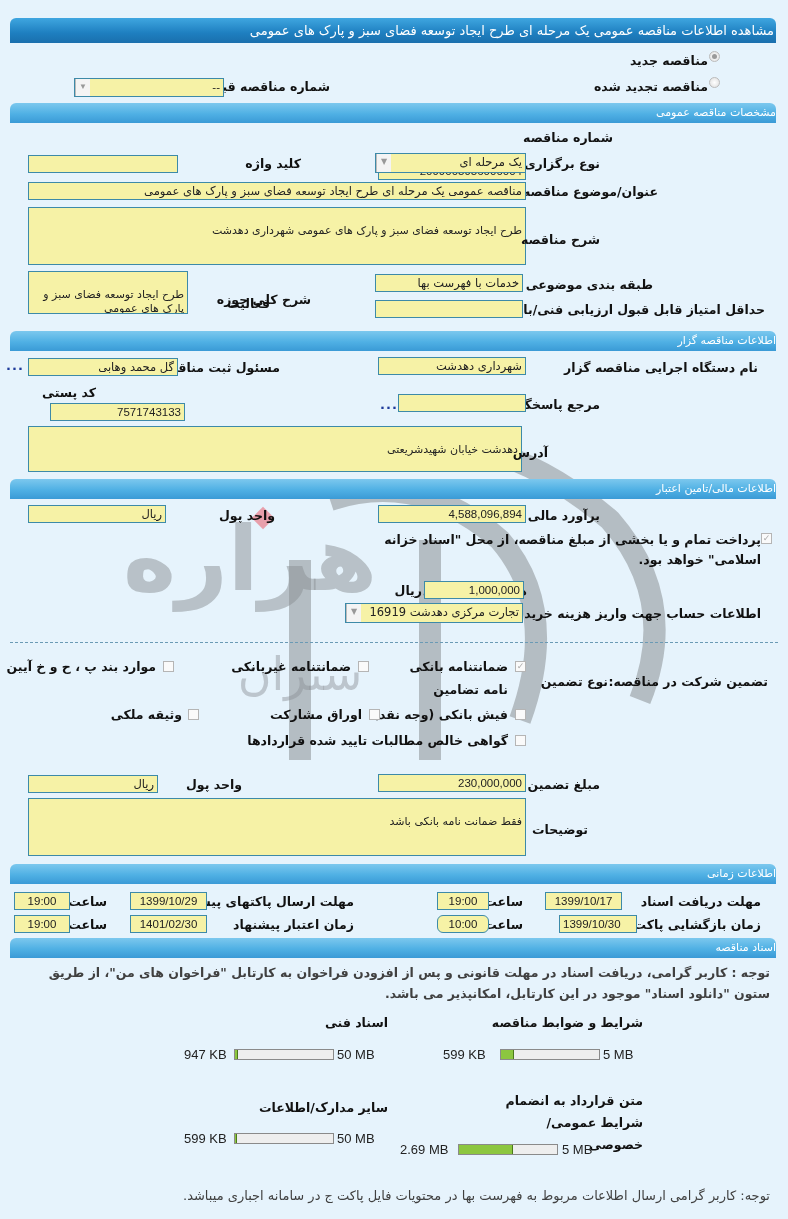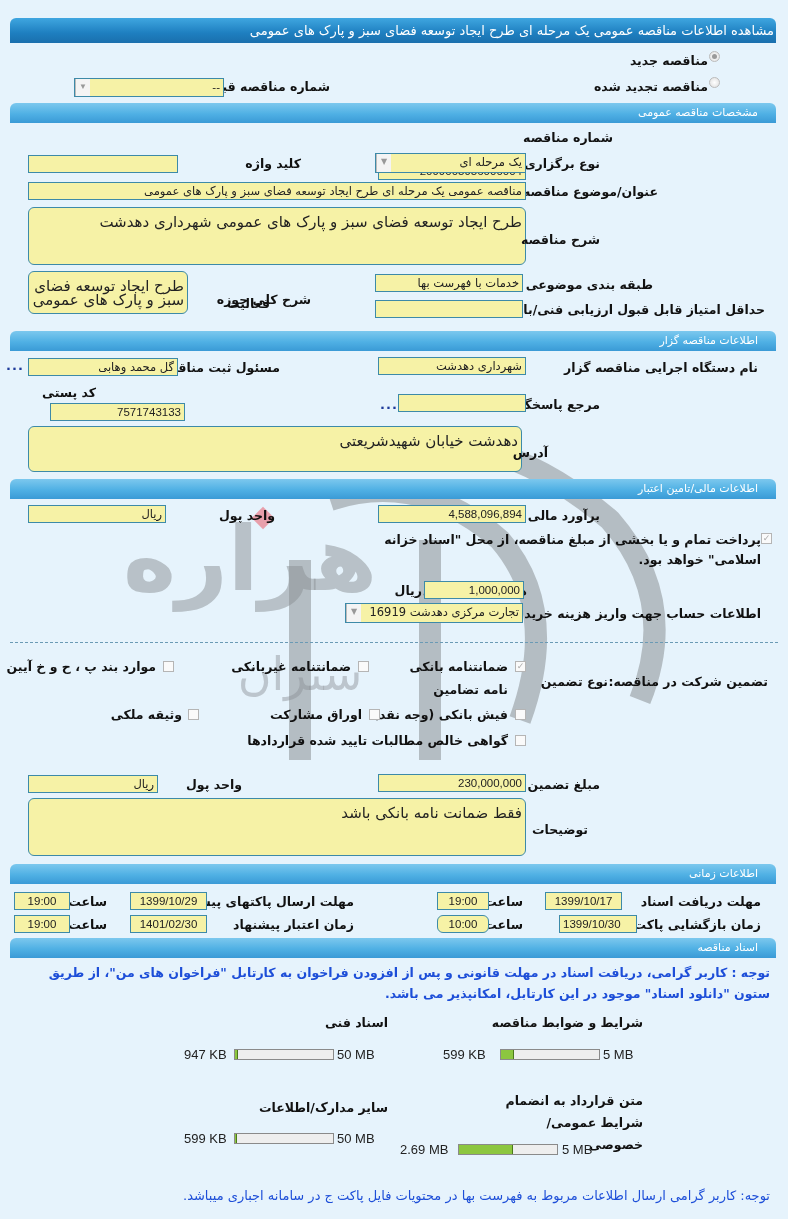--- a/index.html
+++ b/index.html
@@ -7,54 +7,54 @@
       width:788px; height:1219px; position:relative; overflow:hidden;
       background:#e6f3fc;
       font-family:"DejaVu Sans", sans-serif; font-size:12px; color:#111;
       direction:rtl;
     }
     .abs { position:absolute; }
     .bar {
       position:absolute; right:12px; left:10px; height:20px;
       border-radius:6px 6px 0 0;
       background:linear-gradient(#7cc8ee 0%, #4fb0e4 55%, #3a9ad6 100%);
-      color:#fff; font-size:11px; line-height:20px; padding-right:18px;
+      color:#fff; font-size:11px; line-height:20px; padding-right:0;
       box-sizing:border-box; white-space:nowrap;
     }
     .bar.main {
       top:18px; height:25px; line-height:25px; font-size:13px;
       background:linear-gradient(#3fa6e0 0%, #1e7fc0 60%, #1a6fad 100%);
       padding-right:2px;
     }
     .lbl { position:absolute; white-space:nowrap; font-size:12.5px; color:#111; }
     .lbl.b { font-weight:bold; }
     .fld {
       position:absolute; background:#f6f2a6; border:1px solid #3d8aa8;
       box-sizing:border-box; height:18px; font-size:11.5px; line-height:16px;
       padding:0 3px; white-space:nowrap; overflow:hidden; color:#222;
     }
     .fld.ltr { direction:ltr; text-align:right; font-family:"Liberation Sans", sans-serif; }
-    .fld.area { height:auto; white-space:normal; line-height:14px; padding-top:7px; font-size:15px;border-radius:6px; }
+    .fld.area { height:auto; white-space:normal; line-height:14px; padding-top:16px; font-size:11px; }
     .sel-arrow {
       position:absolute; top:0; width:14px; height:100%; background:#f4f4f4;
       border-left:1px solid #bbb; color:#999; font-size:8px; text-align:center; line-height:16px;
     }
     .chk {
       position:absolute; width:11px; height:11px; border:1px solid #b5b5b5; background:#fafafa;
       box-sizing:border-box; font-size:9px; line-height:9px; text-align:center; color:#aaa;
     }
     .radio {
       position:absolute; width:11px; height:11px; border-radius:50%; border:1px solid #bbb;
       background:radial-gradient(#fff, #ddd); box-sizing:border-box;
     }
     .radio.on::after {
       content:""; position:absolute; left:2px; top:2px; width:5px; height:5px; border-radius:50%; background:#9a9a9a;
     }
     .dots { position:absolute; color:#1d3a9a; font-size:13px; font-weight:bold; letter-spacing:1px; }
-    .red { color:#1d4ed8; }
+    .red { color:#404040; }
     .prog {
       position:absolute; height:11px; background:#eee; border:1px solid #8a8a8a; box-sizing:border-box;
     }
     .prog .fill { position:absolute; right:auto; left:0; top:0; bottom:0; background:#8cc63f; border-right:1px solid #4b7a1b; }
     .size { position:absolute; direction:ltr; font-family:"Liberation Sans", sans-serif; font-size:13px; color:#222; white-space:nowrap; }
     .watermark { position:absolute; pointer-events:none; }
   </style>
 </head>
 <body>
 

